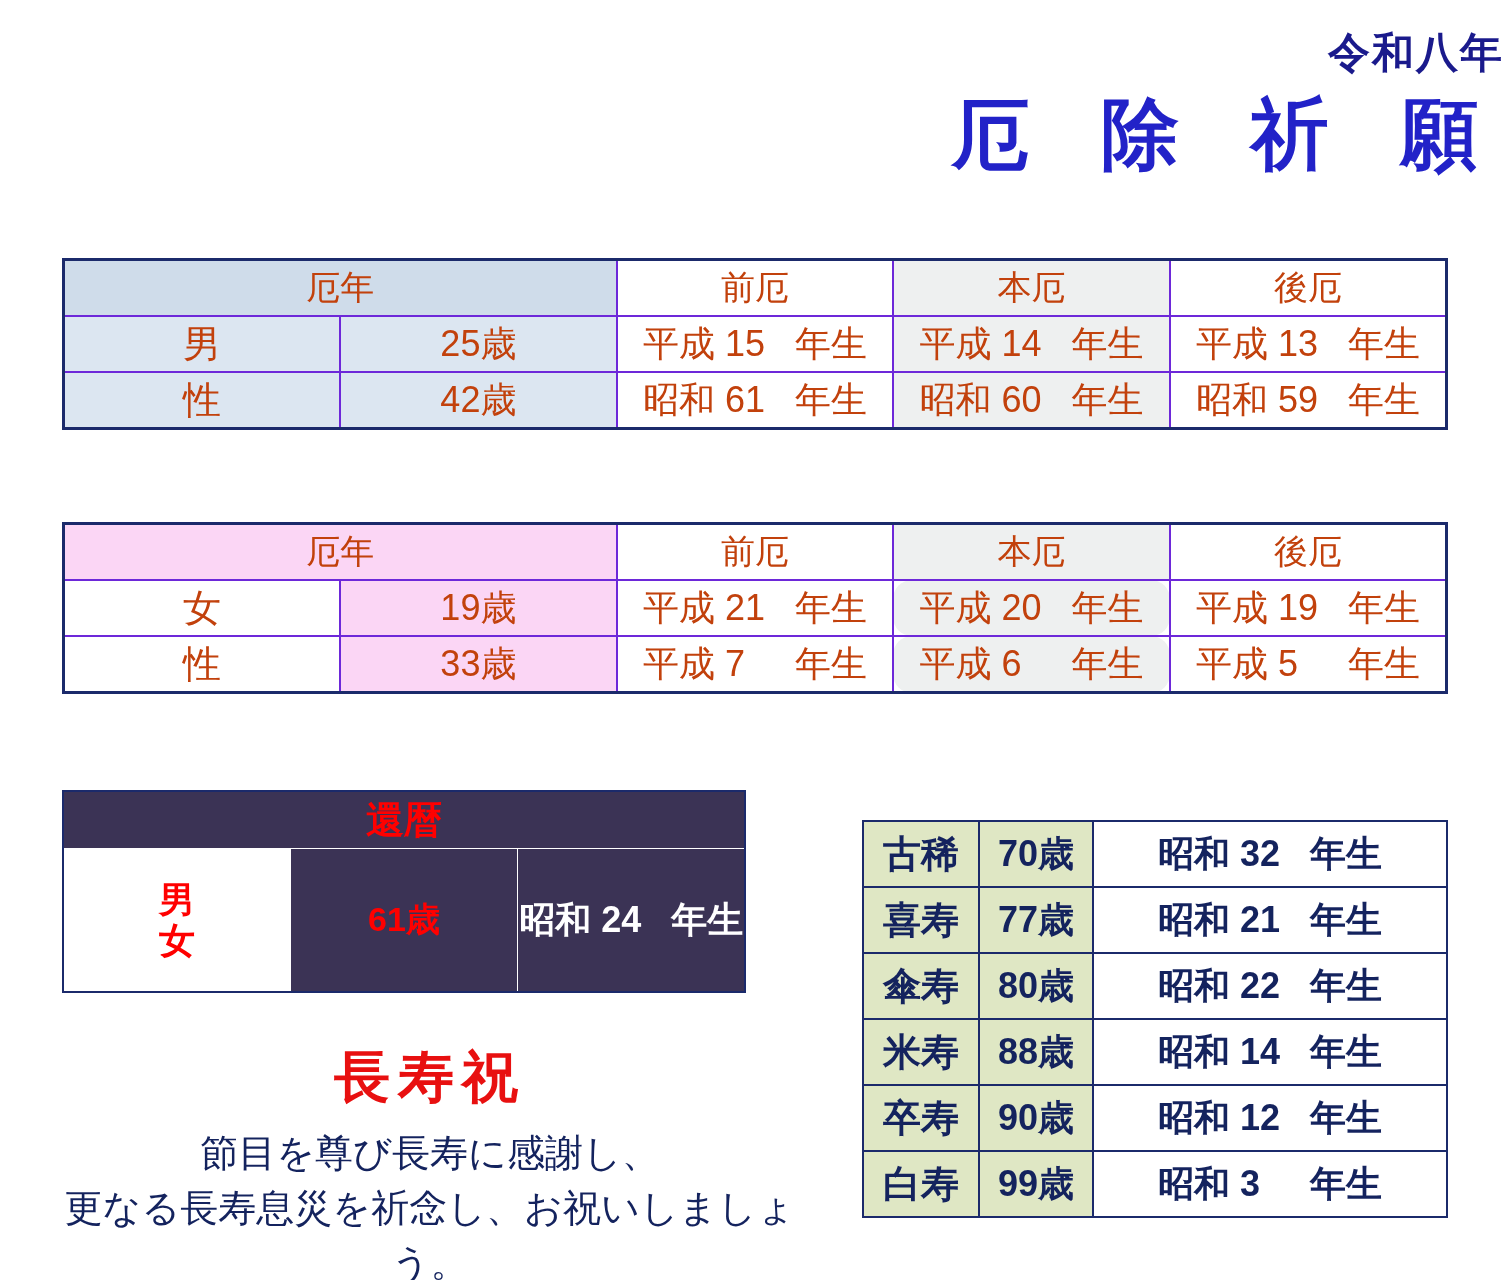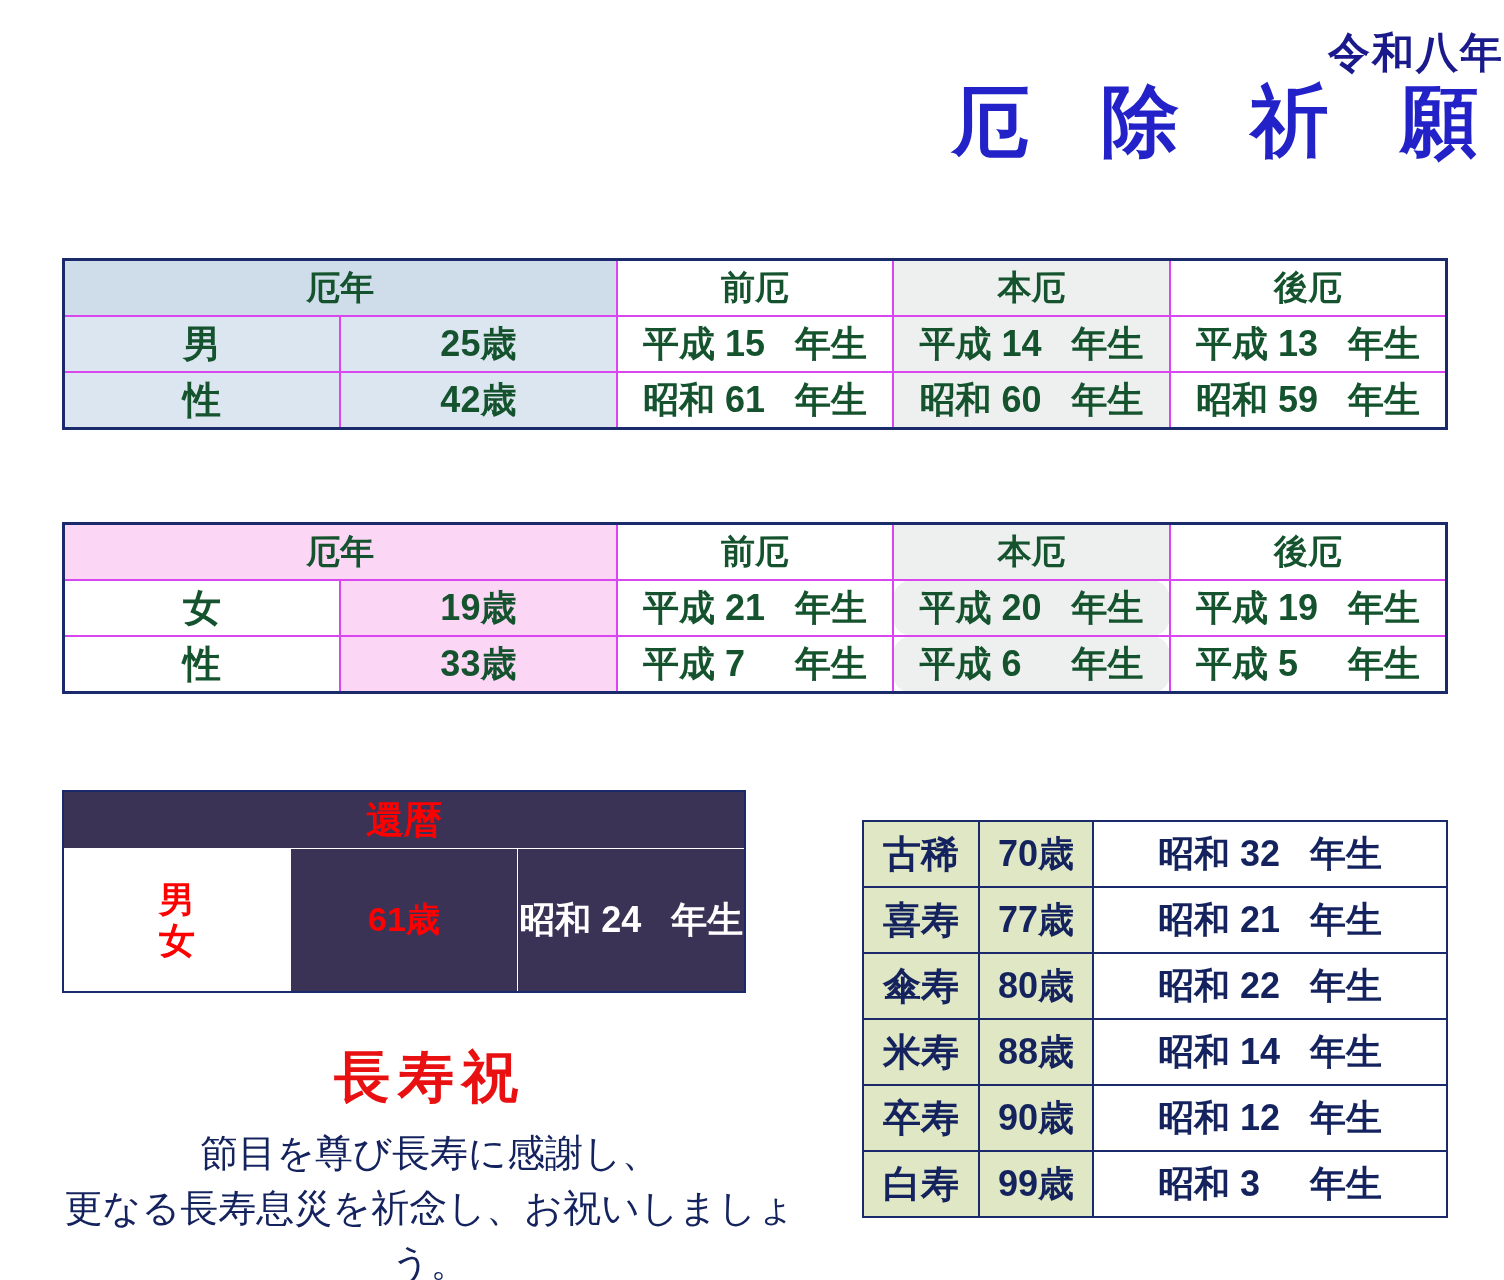--- a/index.html
+++ b/index.html
@@ -28,40 +28,40 @@
     color: #1a1a8c;
     letter-spacing: 2px;
     line-height: 1.0;
   }
   .title-main {
     font-family: "Liberation Serif", serif;
     font-weight: bold;
     font-size: 78px;
     color: #2222c8;
     letter-spacing: 26px;
-    margin-top: 5px;
+    margin-top: 18px;
     line-height: 1.1;
     text-indent: 26px;
   }
 
   
   table {
     border-collapse: collapse;
     table-layout: fixed;
   }
   .yakudoshi-table {
     position: absolute;
     border: 3px solid #1b2a6b;
   }
   .yakudoshi-table td {
-    border: 2px solid #d946ef;
+    border: 2px solid #6d28d9;
     text-align: center;
     font-family: "Liberation Sans", sans-serif;
-    font-weight: bold;
-    color: #14532d;
+    font-weight: normal;
+    color: #c2410c;
     white-space: nowrap;
   }
 
   
   #male-table { left: 62px; top: 258px; width: 1386px; }
   #male-table td { height: 52px; font-size: 36px; }
   #male-table .hdr-yaku { background: #cfdcea; font-size: 34px; }
   #male-table .hdr-plain { background: #ffffff; font-size: 34px; }
   #male-table .hdr-hon { background: #eef0f0; font-size: 34px; }
   #male-table .sex-cell { background: #dce6f1; width: 116px; font-size: 38px; }

